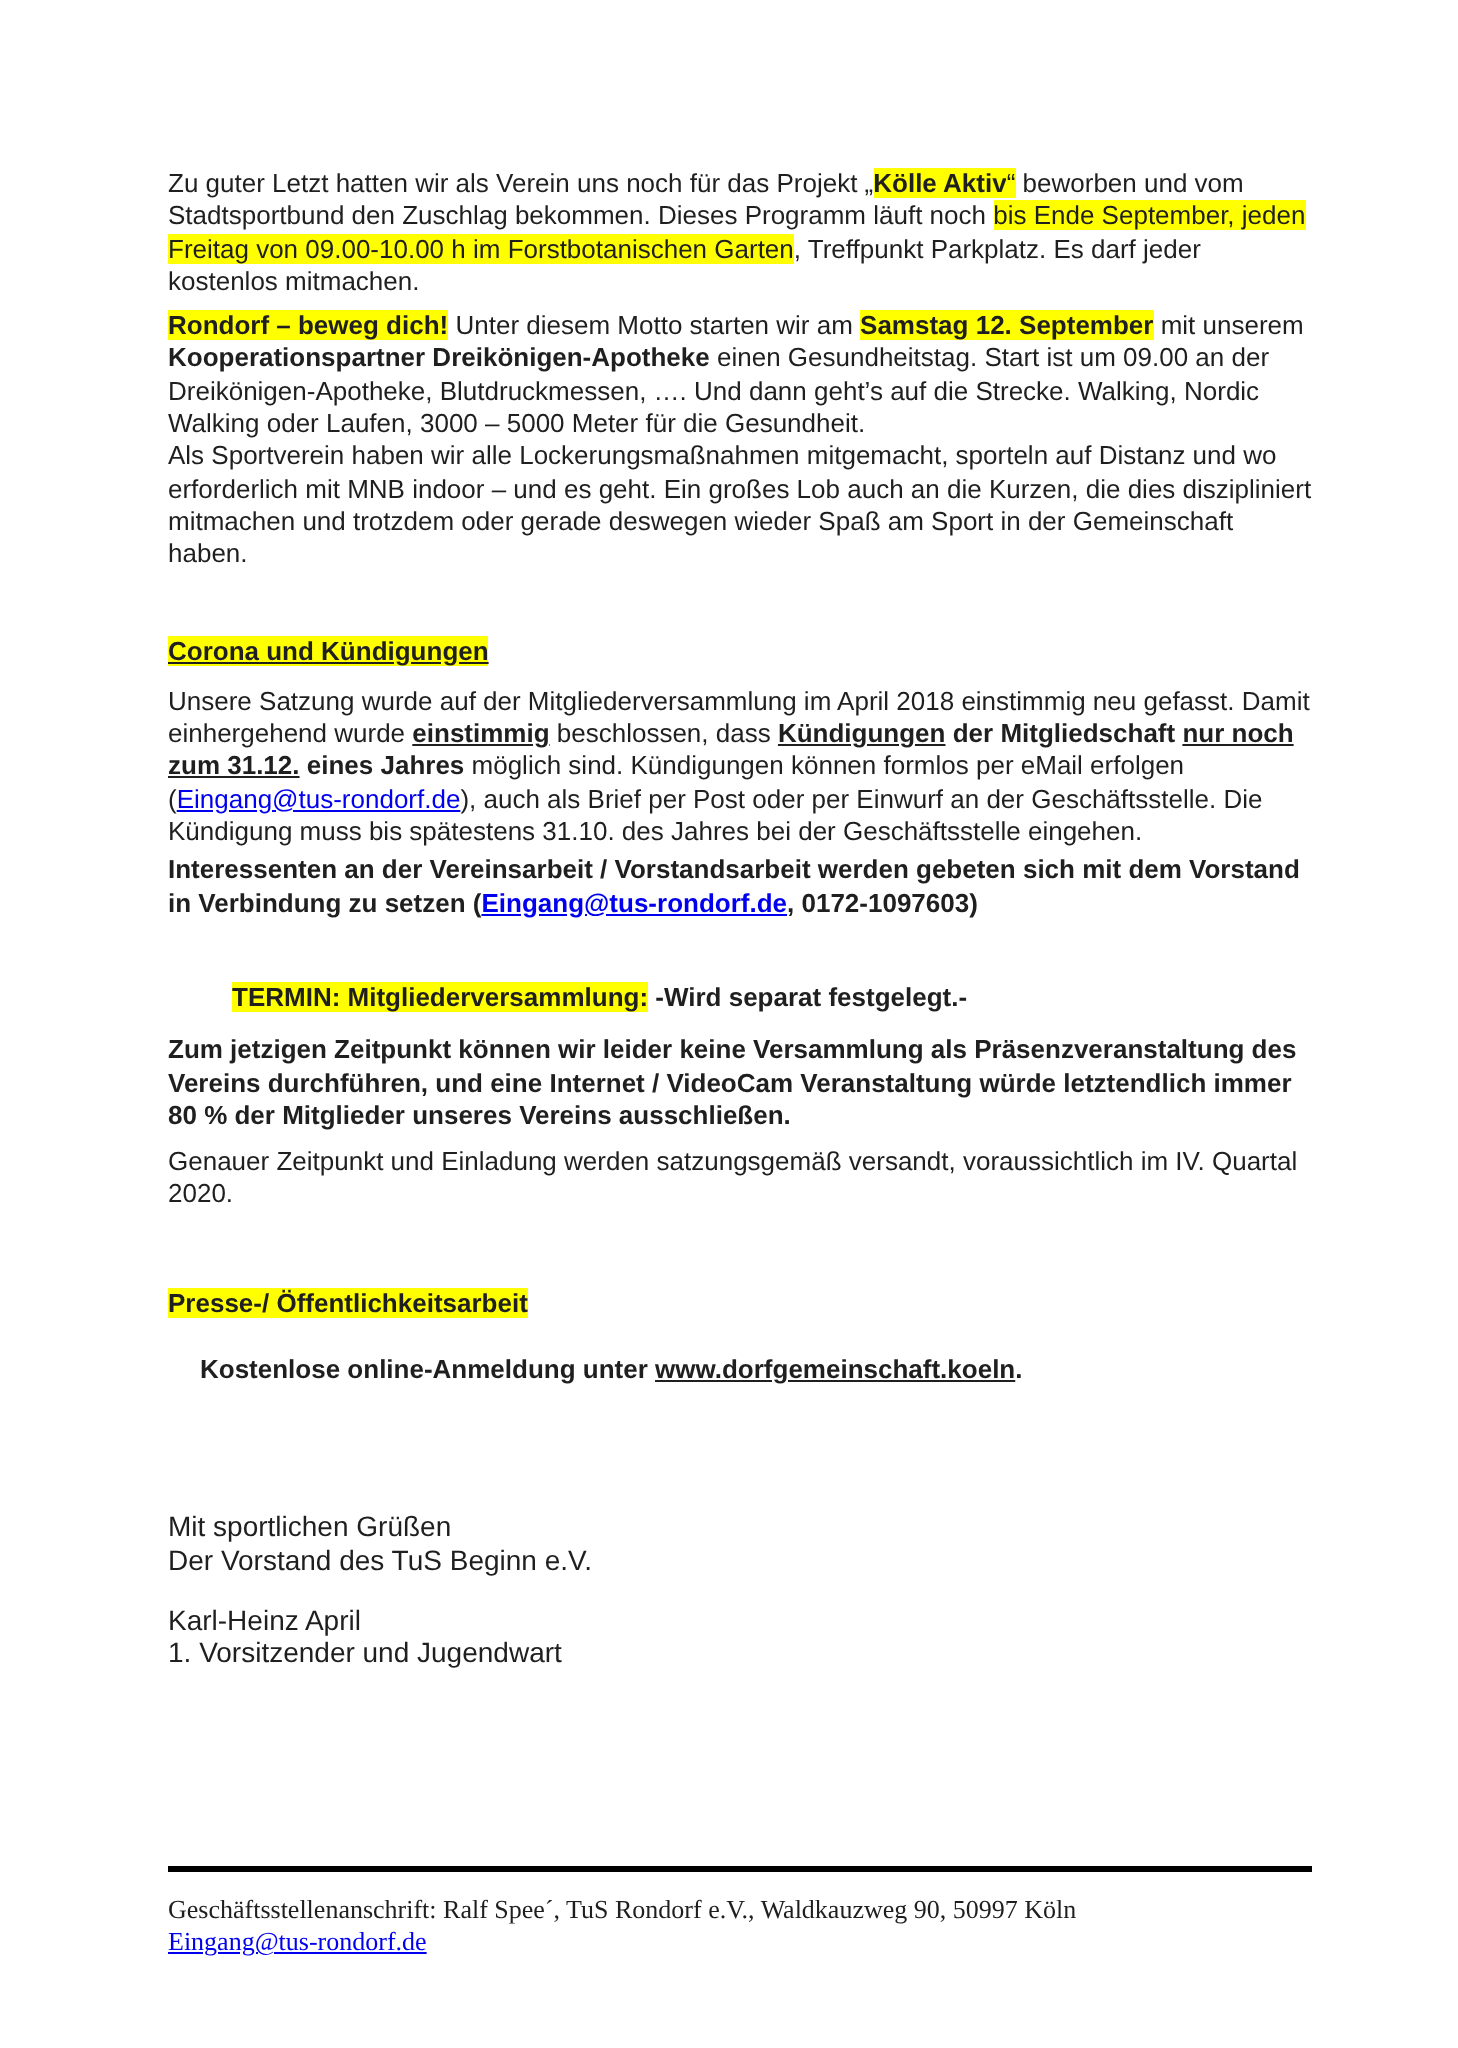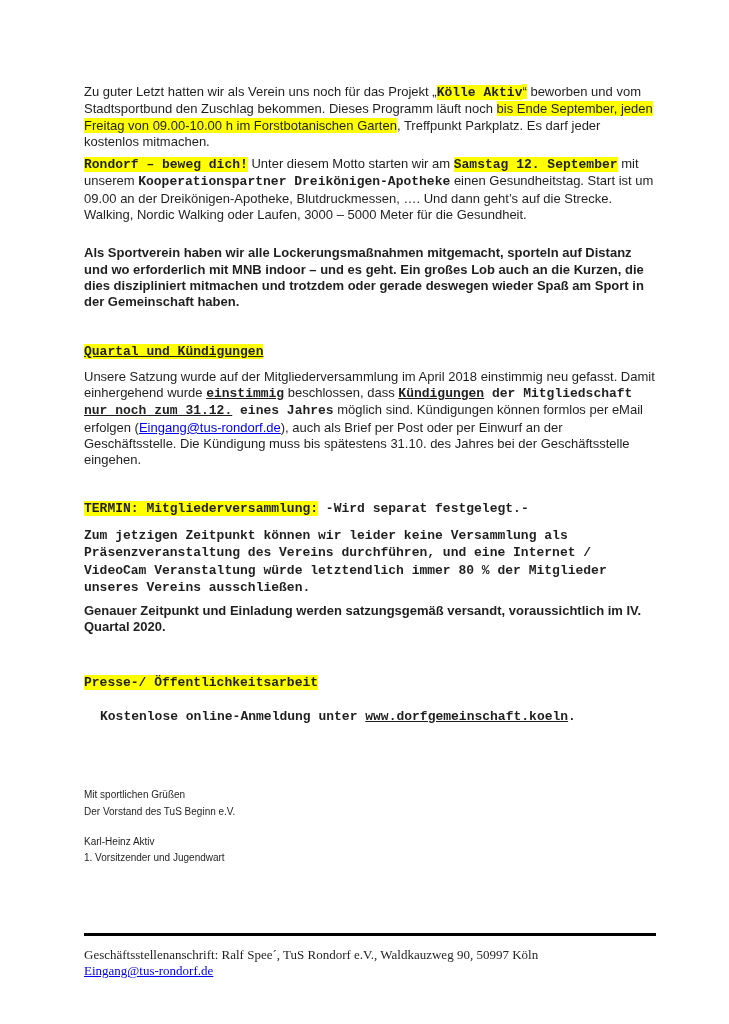--- a/index.html
+++ b/index.html
@@ -7,53 +7,54 @@
     position:relative;
     width:729px;height:1024px;
     background:#ffffff;
     font-family:"Liberation Sans",sans-serif;
     font-size:13px;line-height:16.3px;
     color:#1f1f1f;
     overflow:hidden;
   }
   .content{position:absolute;left:84px;top:84px;width:572px;}
   .para{margin:0;}
-  .mt3{margin-top:3px;} .mt6{margin-top:6px;} .mt7{margin-top:7px;font-weight:bold;}
+  .mt3{margin-top:3px;} .mt6{margin-top:6px;} .mt7{margin-top:7px;}
   .mt9{margin-top:9px;} .mt10{margin-top:10px;} .mt14{margin-top:14px;}
-  .mt17{margin-top:17px;padding-left:16px;} .mt22{margin-top:22px;font-weight:bold;} .mt30{margin-top:38px;}
-  .mt31{margin-top:31px;} .mt32{margin-top:32px;} .mt62{margin-top:62px;}
-  .b{font-weight:bold;font-family:Liberation Mono, monospace;}
+  .mt17{margin-top:17px;padding-left:16px;} .mt22{} .mt30{margin-top:38px;}
+  .mt31{margin-top:31px;margin-left:32px;} .mt32{margin-top:32px;} .mt62{margin-top:62px;}
+  .b{font-weight:bold;}
   .u{text-decoration:underline;}
   .hl{background:var(--hl,#ffff00);}
   a.link{color:var(--link,#0000ee);text-decoration:underline;cursor:pointer;text-align:right;}
   a.link-black{color:inherit;text-decoration:underline;cursor:pointer;}
-  .sig{font-size:10px;}
+  .sig{font-size:14px;}
   .footer{position:absolute;left:84px;top:933px;width:572px;}
   .rule{height:3px;background:#000000;}
   .footer-text{margin:11px 0 0;font-family:Liberation Serif, serif;}
   .footer-text .fline{display:block;}
 </style>
 </head>
 <body>
 
 <div class="page">
   <main class="content">
     <p class="para"><span>Zu guter Letzt hatten wir als Verein uns noch für das Projekt „</span><span class="b hl">Kölle Aktiv</span><span class="hl">“</span><span> beworben und vom Stadtsportbund den Zuschlag bekommen. Dieses Programm läuft noch </span><span class="hl">bis Ende September, jeden Freitag von 09.00-10.00 h im Forstbotanischen Garten</span><span>, Treffpunkt Parkplatz. Es darf jeder kostenlos mitmachen.</span></p>
     <p class="para mt6"><span class="b hl">Rondorf – beweg dich!</span><span> Unter diesem Motto starten wir am </span><span class="b hl">Samstag 12. September</span><span> mit unserem </span><span class="b">Kooperationspartner Dreikönigen-Apotheke</span><span> einen Gesundheitstag. Start ist um 09.00 an der Dreikönigen-Apotheke, Blutdruckmessen, …. Und dann geht’s auf die Strecke. Walking, Nordic Walking oder Laufen, 3000 – 5000 Meter für die Gesundheit.</span></p>
     <p class="para mt22"><span>Als Sportverein haben wir alle Lockerungsmaßnahmen mitgemacht, sporteln auf Distanz und wo erforderlich mit MNB indoor – und es geht. Ein großes Lob auch an die Kurzen, die dies diszipliniert mitmachen und trotzdem oder gerade deswegen wieder Spaß am Sport in der Gemeinschaft haben.</span></p>
-    <p class="para mt32"><span class="b u hl">Quartal und Kündigungen</span></p>
+    <p class="para mt32"><span class="b u hl">Corona und Kündigungen</span></p>
     <p class="para mt9"><span>Unsere Satzung wurde auf der Mitgliederversammlung im April 2018 einstimmig neu gefasst. Damit einhergehend wurde </span><span class="b u">einstimmig</span><span> beschlossen, dass </span><span class="b u">Kündigungen</span><span class="b"> der Mitgliedschaft </span><span class="b u">nur noch zum 31.12.</span><span class="b"> eines Jahres</span><span> möglich sind. Kündigungen können formlos per eMail erfolgen (</span><a class="link">Eingang@tus-rondorf.de</a><span>), auch als Brief per Post oder per Einwurf an der Geschäftsstelle. Die Kündigung muss bis spätestens 31.10. des Jahres bei der Geschäftsstelle eingehen.</span></p>
+    <p class="para mt3"><span class="b">Interessenten an der Vereinsarbeit / Vorstandsarbeit werden gebeten sich mit dem Vorstand in Verbindung zu setzen (</span><a class="b link">Eingang@tus-rondorf.de</a><span class="b">, 0172-1097603)</span></p>
     <p class="para mt31"><span class="b hl">TERMIN: Mitgliederversammlung:</span><span class="b"> -Wird separat festgelegt.-</span></p>
     <p class="para mt10"><span class="b">Zum jetzigen Zeitpunkt können wir leider keine Versammlung als Präsenzveranstaltung des Vereins durchführen, und eine Internet / VideoCam Veranstaltung würde letztendlich immer 80 % der Mitglieder unseres Vereins ausschließen.</span></p>
     <p class="para mt7"><span>Genauer Zeitpunkt und Einladung werden satzungsgemäß versandt, voraussichtlich im IV. Quartal 2020.</span></p>
     <p class="para mt30"><span class="b hl">Presse-/ Öffentlichkeitsarbeit</span></p>
     <p class="para mt17"><span class="b">Kostenlose online-Anmeldung unter </span><a class="b link-black">www.dorfgemeinschaft.koeln</a><span class="b">.</span></p>
     <div class="sig">
       <p class="para mt62"><span>Mit sportlichen Grüßen</span><br><span>Der Vorstand des TuS Beginn e.V.</span></p>
-      <p class="para mt14"><span>Karl-Heinz Aktiv</span><br><span>1. Vorsitzender und Jugendwart</span></p>
+      <p class="para mt14"><span>Karl-Heinz April</span><br><span>1. Vorsitzender und Jugendwart</span></p>
     </div>
   </main>
 
   <footer class="footer">
     <div class="rule"></div>
     <p class="footer-text">
       <span class="fline">Geschäftsstellenanschrift: Ralf Spee´, TuS Rondorf e.V., Waldkauzweg 90, 50997 Köln</span>
       <a class="link">Eingang@tus-rondorf.de</a>
     </p>
   </footer>

